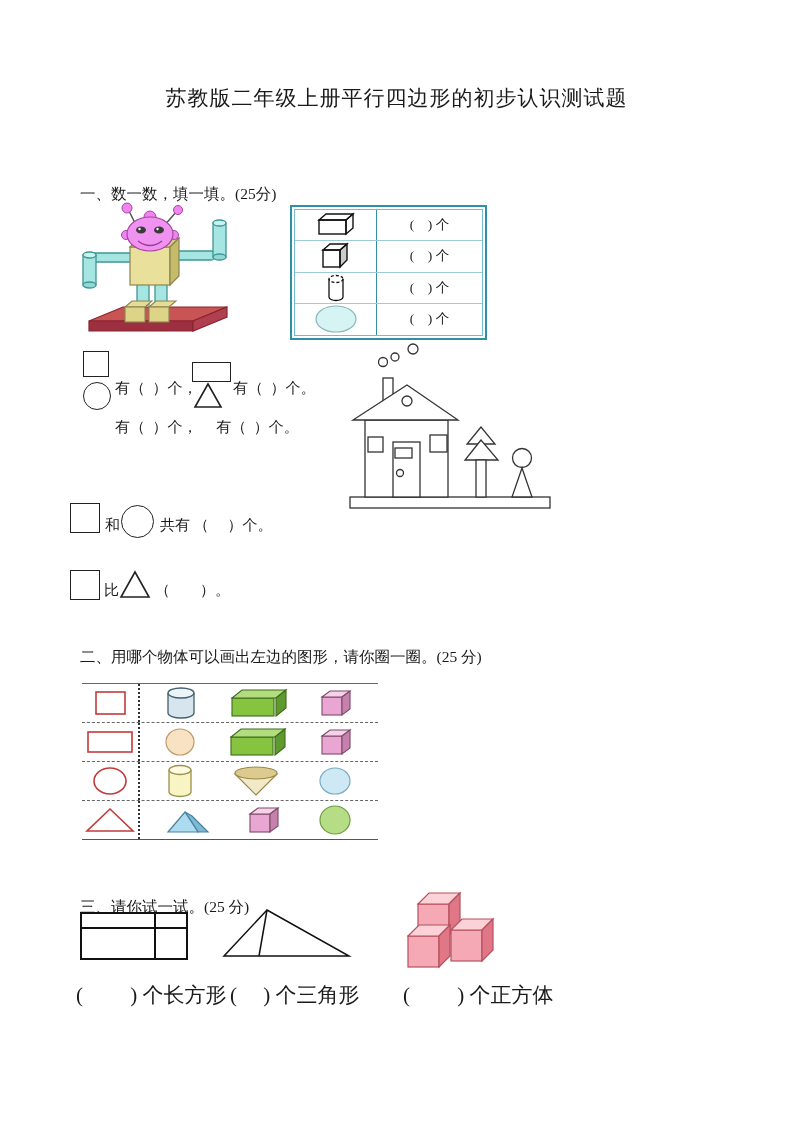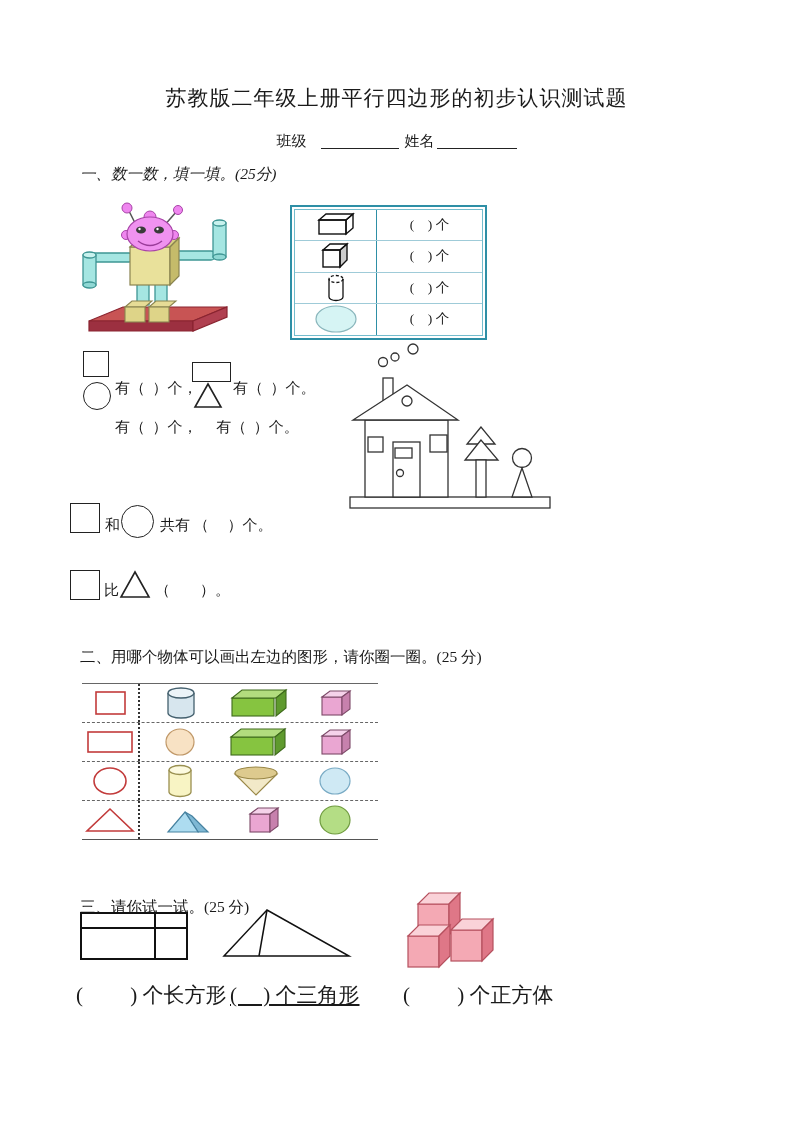--- a/index.html
+++ b/index.html
@@ -34,28 +34,22 @@
   .anslabel{font-size:21px;}
   svg{display:block;}
 </style>
 </head>
 <body>
 
 <div class="page">
 
   <div class="abs title">苏教版二年级上册平行四边形的初步认识测试题</div>
 
-  <div class="abs classline">
-    <span>班级</span>
-    <span class="blank" style="width:78px;margin:0 6px 2px 14px;"></span>
-    <span>姓名</span>
-    <span class="blank" style="width:80px;margin:0 0 2px 2px;"></span>
-  </div>
-
-  <div class="abs heading" style="left:80px;top:164px;font-style:italic;">一、数一数，填一填。(25分)</div>
+
+  <div class="abs heading" style="left:80px;top:184px;">一、数一数，填一填。(25分)</div>
 
   <svg class="abs" style="left:75px;top:197px;" width="170" height="148" viewBox="0 0 170 148">
 
     <g>
       <polygon points="14,124 48,110 152,110 118,124" fill="#c85454" stroke="#8a2430" stroke-width="1.2"></polygon>
       <polygon points="14,124 118,124 118,134 14,134" fill="#9c3040" stroke="#8a2430" stroke-width="1.2"></polygon>
       <polygon points="118,124 152,110 152,120 118,134" fill="#b04050" stroke="#8a2430" stroke-width="1.2"></polygon>
     </g>
 
     <g stroke="#3e9694" stroke-width="1.3">
@@ -313,16 +307,16 @@
     </g>
 
     <g>
       <rect x="10" y="46" width="31" height="31" fill="#f4a9b4"></rect>
       <polygon points="10,46 21,35 52,35 41,46" fill="#fad2d8"></polygon>
       <polygon points="41,46 52,35 52,66 41,77" fill="#df7787"></polygon>
     </g>
   </svg>
 
   <div class="abs anslabel pre" style="left:76px;top:981px;">(         ) 个长方形</div>
-  <div class="abs anslabel pre" style="left:230px;top:981px;text-decoration:underline;">(     ) 个三角形</div>
+  <div class="abs anslabel pre" style="left:230px;top:981px;">(     ) 个三角形</div>
   <div class="abs anslabel pre" style="left:403px;top:981px;">(         ) 个正方体</div>
 
 </div>
 
 </body></html>

